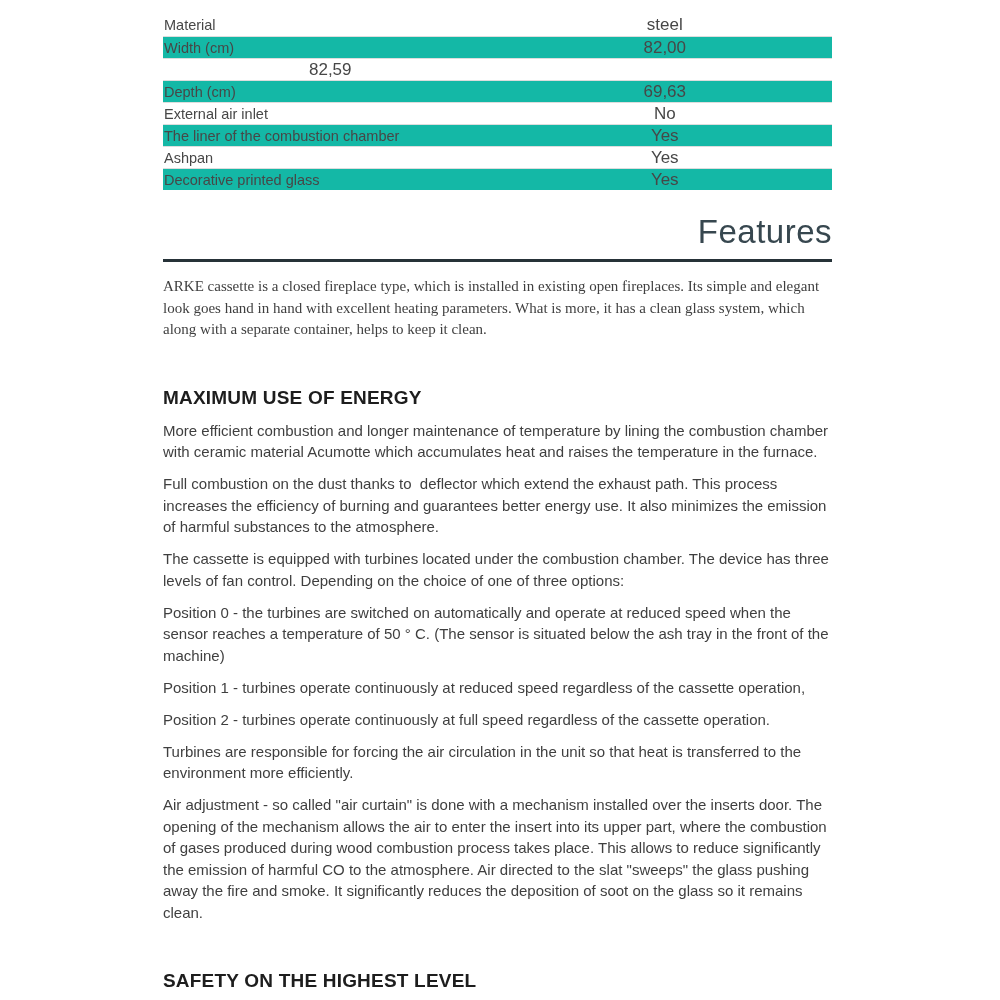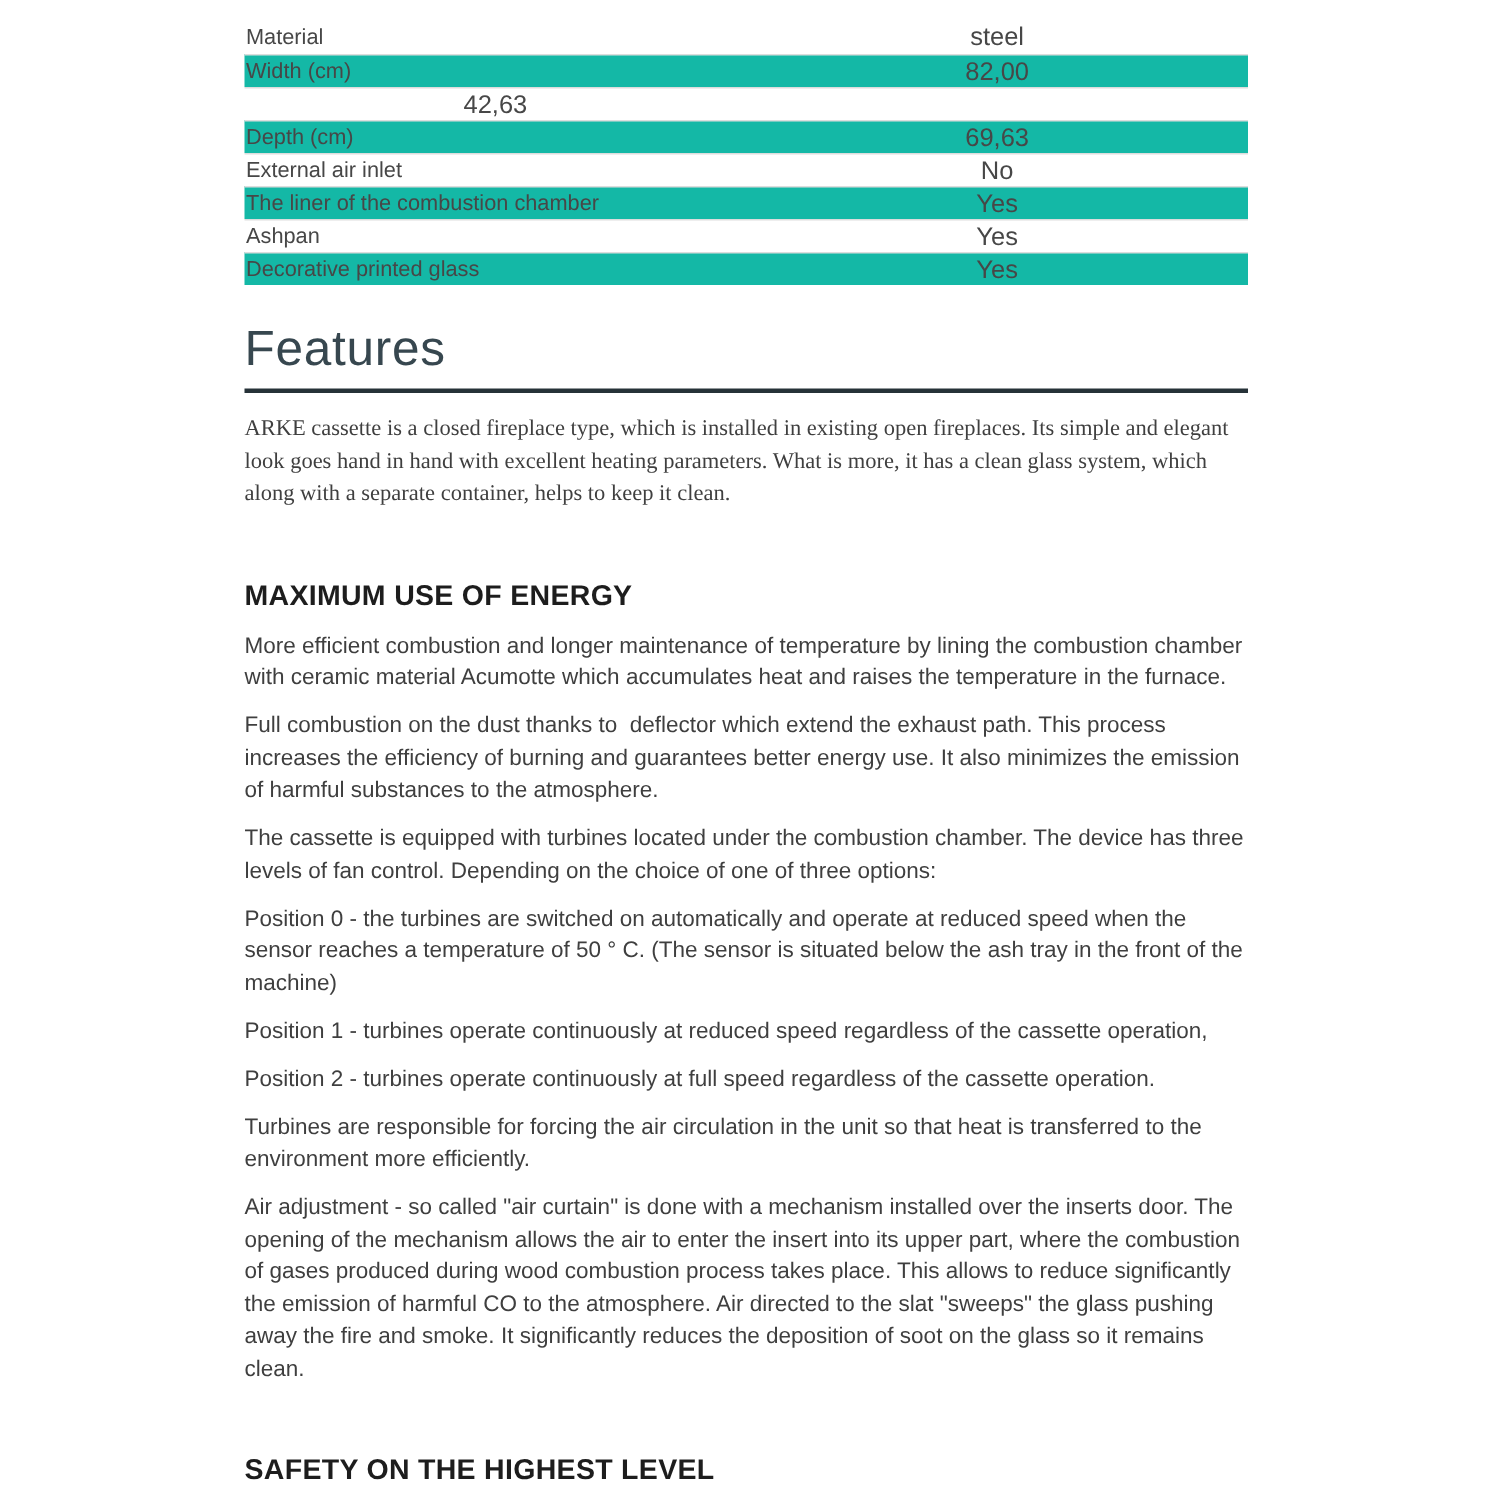--- a/index.html
+++ b/index.html
@@ -48,20 +48,21 @@
     flex-direction: column;
     align-items: stretch;
   }
   .features-title {
     margin-top: 22px;
     font-size: 33px;
     font-weight: 400;
     color: #37474f;
     letter-spacing: 0.5px;
     line-height: 40px;
+    text-align: right;
   }
   .features-rule {
     height: 3px;
     background: #263238;
     border: none;
     margin-top: 7px;
     width: 100%;
   }
   .para {
     font-size: 15px;
@@ -88,21 +89,21 @@
   <div class="spec-table">
     <div class="spec-row">
       <div class="spec-label">Material</div>
       <div class="spec-value">steel</div>
     </div>
     <div class="spec-row striped">
       <div class="spec-label">Width (cm)</div>
       <div class="spec-value">82,00</div>
     </div>
     <div class="spec-row">
-      <div class="spec-value">42,63</div>
+      <div class="spec-value">82,59</div>
     </div>
     <div class="spec-row striped">
       <div class="spec-label">Depth (cm)</div>
       <div class="spec-value">69,63</div>
     </div>
     <div class="spec-row">
       <div class="spec-label">External air inlet</div>
       <div class="spec-value">No</div>
     </div>
     <div class="spec-row striped">

